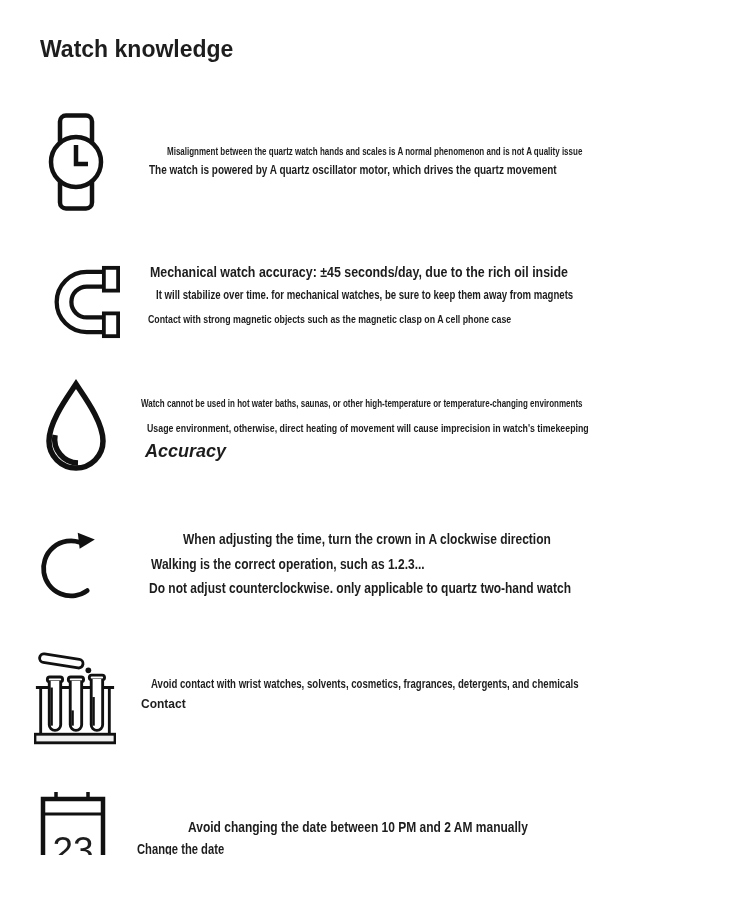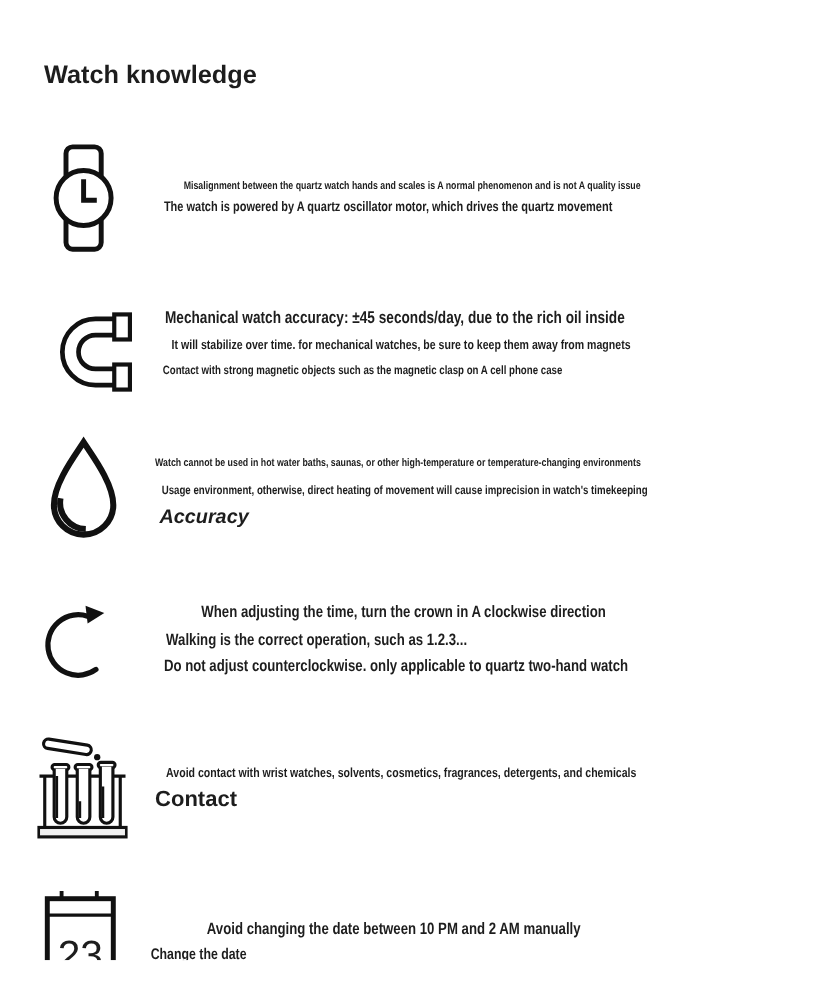--- a/index.html
+++ b/index.html
@@ -2,21 +2,20 @@
 <html><head>
 <meta charset="utf-8">
 <style>
   html,body{margin:0;padding:0;background:#ffffff;}
   .page{
     position:relative;
     width:750px;height:855px;
     background:#ffffff;
     font-family:"Liberation Sans","DejaVu Sans",sans-serif;
     overflow:hidden;
-    margin-top:18px;
   }
   .title{
     position:absolute;left:40px;top:36px;
     font-size:23px;font-weight:700;color:#1d1d1d;letter-spacing:0;
   }
   .icon{position:absolute;}
   .ln{
     position:absolute;
     font-weight:700;color:#1d1d1d;white-space:nowrap;
     transform:scaleX(0.8);transform-origin:left center;line-height:1.2;
@@ -37,21 +36,21 @@
   .s3l2{left:147px;top:422px;font-size:11px;}
   .s3l3{left:145px;top:441px;font-size:18px;font-style:italic;}
   
   .s4-icon{left:36px;top:522px;width:74px;height:86px;}
   .s4l1{left:183px;top:530px;font-size:15px;}
   .s4l2{left:151px;top:555px;font-size:15px;}
   .s4l3{left:149px;top:579px;font-size:15px;}
   
   .s5-icon{left:34px;top:648px;width:82px;height:100px;}
   .s5l1{left:151px;top:677px;font-size:12px;}
-  .s5l2{left:141px;top:697px;font-size:20px;}
+  .s5l2{left:141px;top:697px;font-size:12px;}
   
   .s6-icon{left:40px;top:791px;width:66px;height:96px;}
   .s6l1{left:188px;top:818px;font-size:15px;}
   .s6l2{left:137px;top:841px;font-size:14px;}
 </style>
 </head>
 <body>
 
 <div class="page">
 

